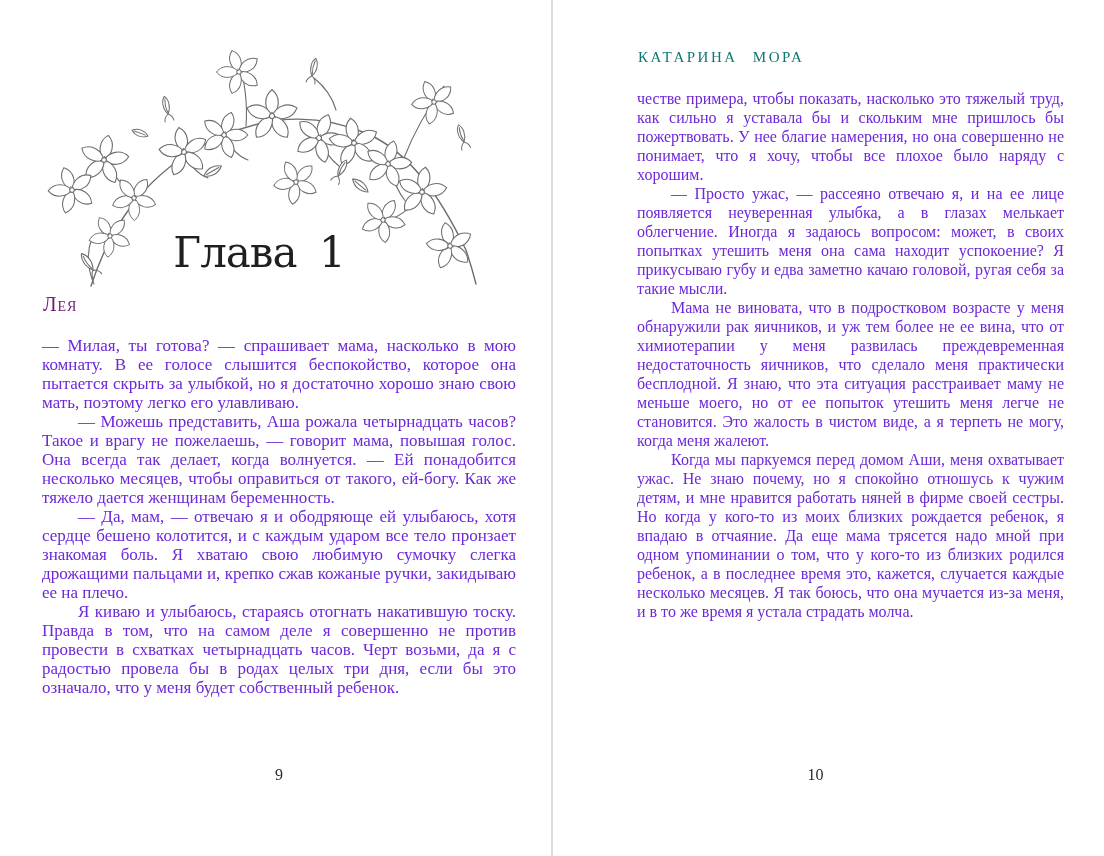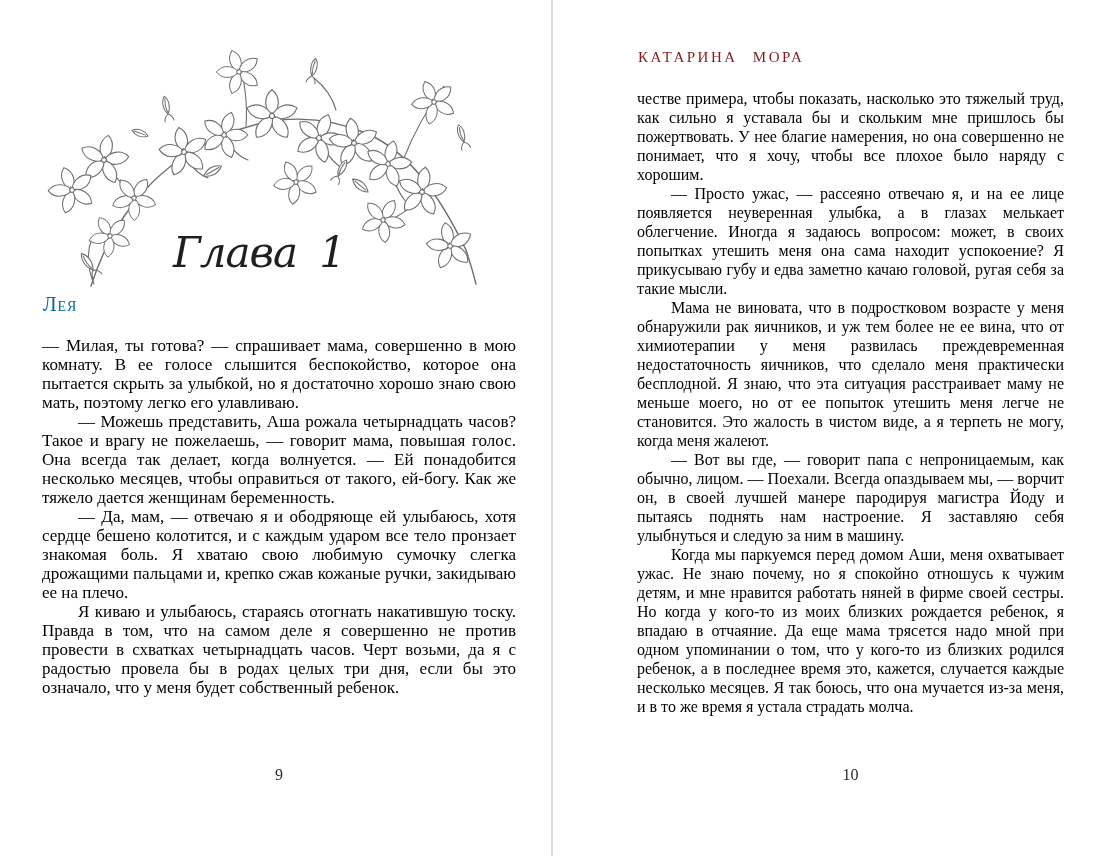--- a/index.html
+++ b/index.html
@@ -16,61 +16,60 @@
     background:#dcdcdc;
   }
   
   .illustration{
     position:absolute;left:36px;top:40px;width:460px;height:254px;
   }
   .chapter-title{
     position:absolute;left:42px;top:230px;width:434px;
     text-align:center;
     font-family:"DejaVu Serif",serif;
-    font-style:italic;
     font-size:42px;line-height:1.1;
     letter-spacing:-1px;word-spacing:10px;
     color:#1f1f1f;
   }
   .section-heading{
     position:absolute;left:43px;top:294px;
     font-size:20px;line-height:1;
     font-variant:small-caps;
     letter-spacing:1px;
-    color:#0369a1;
+    color:#701a75;
   }
   .body-text{
     position:absolute;
     text-align:justify;
-    color:#000000;
+    color:#6d28d9;
   }
   .body-text p{margin:0;padding:0;}
   .body-left{
     left:42px;top:336px;width:474px;
     font-size:17px;line-height:19px;
   }
   .body-left p{text-indent:36px;}
   .body-right{
     left:637px;top:89px;width:427px;
     font-size:16px;line-height:19px;
   }
   .body-right p{text-indent:34px;}
   .body-text p.no-indent{text-indent:0;}
   .page-number{
     position:absolute;top:766px;
     text-align:center;font-size:16px;color:#2a2a2a;
   }
   .page-number.left{left:42px;width:474px;}
-  .page-number.right{left:637px;width:427px;}
+  .page-number.right{left:602px;width:427px;}
   
   .running-header{
     position:absolute;left:638px;top:50px;
     font-size:15px;line-height:1;
     letter-spacing:2.5px;word-spacing:9px;
-    color:#7f1d1d;
+    color:#0f766e;
   }
 </style>
 </head>
 <body>
 
 <div class="spread">
 
   <div>
 
     <svg class="illustration" viewBox="0 0 460 254" stroke="#6e6e6e" fill="none" stroke-width="1.1" stroke-linecap="round">
@@ -136,39 +135,38 @@
       <use href="#leafd" transform="translate(168,136) rotate(60)"></use>
       <use href="#leafd" transform="translate(332,152) rotate(-50)"></use>
       <use href="#leafd" transform="translate(112,96) rotate(-70) scale(0.85)"></use>
     </svg>
 
     <div class="chapter-title">Глава 1</div>
 
     <div class="section-heading">Лея</div>
 
     <div class="body-text body-left">
-      <p class="no-indent">— Милая, ты готова? — спрашивает мама, совершенно в мою комнату. В ее голосе слышится беспокойство, которое она пытается скрыть за улыбкой, но я достаточно хорошо знаю свою мать, поэтому легко его улавливаю.</p>
+      <p class="no-indent">— Милая, ты готова? — спрашивает мама, насколько в мою комнату. В ее голосе слышится беспокойство, которое она пытается скрыть за улыбкой, но я достаточно хорошо знаю свою мать, поэтому легко его улавливаю.</p>
       <p>— Можешь представить, Аша рожала четырнадцать часов? Такое и врагу не пожелаешь, — говорит мама, повышая голос. Она всегда так делает, когда волнуется. — Ей понадобится несколько месяцев, чтобы оправиться от такого, ей-богу. Как же тяжело дается женщинам беременность.</p>
       <p>— Да, мам, — отвечаю я и ободряюще ей улыбаюсь, хотя сердце бешено колотится, и с каждым ударом все тело пронзает знакомая боль. Я хватаю свою любимую сумочку слегка дрожащими пальцами и, крепко сжав кожаные ручки, закидываю ее на плечо.</p>
       <p>Я киваю и улыбаюсь, стараясь отогнать накатившую тоску. Правда в том, что на самом деле я совершенно не против провести в схватках четырнадцать часов. Черт возьми, да я с радостью провела бы в родах целых три дня, если бы это означало, что у меня будет собственный ребенок.</p>
     </div>
 
     <div class="page-number left">9</div>
   </div>
 
   <div class="gutter"></div>
 
   <div>
 
     <div class="running-header">КАТАРИНА МОРА</div>
 
     <div class="body-text body-right">
       <p class="no-indent">честве примера, чтобы показать, насколько это тяжелый труд, как сильно я уставала бы и скольким мне пришлось бы пожертвовать. У нее благие намерения, но она совершенно не понимает, что я хочу, чтобы все плохое было наряду с хорошим.</p>
       <p>— Просто ужас, — рассеяно отвечаю я, и на ее лице появляется неуверенная улыбка, а в глазах мелькает облегчение. Иногда я задаюсь вопросом: может, в своих попытках утешить меня она сама находит успокоение? Я прикусываю губу и едва заметно качаю головой, ругая себя за такие мысли.</p>
       <p>Мама не виновата, что в подростковом возрасте у меня обнаружили рак яичников, и уж тем более не ее вина, что от химиотерапии у меня развилась преждевременная недостаточность яичников, что сделало меня практически бесплодной. Я знаю, что эта ситуация расстраивает маму не меньше моего, но от ее попыток утешить меня легче не становится. Это жалость в чистом виде, а я терпеть не могу, когда меня жалеют.</p>
-      <p>— Вот вы где, — говорит папа с непроницаемым, как обычно, лицом. — Поехали. Всегда опаздываем мы, — ворчит он, в своей лучшей манере пародируя магистра Йоду и пытаясь поднять нам настроение. Я заставляю себя улыбнуться и следую за ним в машину.</p>
       <p>Когда мы паркуемся перед домом Аши, меня охватывает ужас. Не знаю почему, но я спокойно отношусь к чужим детям, и мне нравится работать няней в фирме своей сестры. Но когда у кого-то из моих близких рождается ребенок, я впадаю в отчаяние. Да еще мама трясется надо мной при одном упоминании о том, что у кого-то из близких родился ребенок, а в последнее время это, кажется, случается каждые несколько месяцев. Я так боюсь, что она мучается из-за меня, и в то же время я устала страдать молча.</p>
     </div>
 
     <div class="page-number right">10</div>
   </div>
 
 </div>
 
 </body></html>

